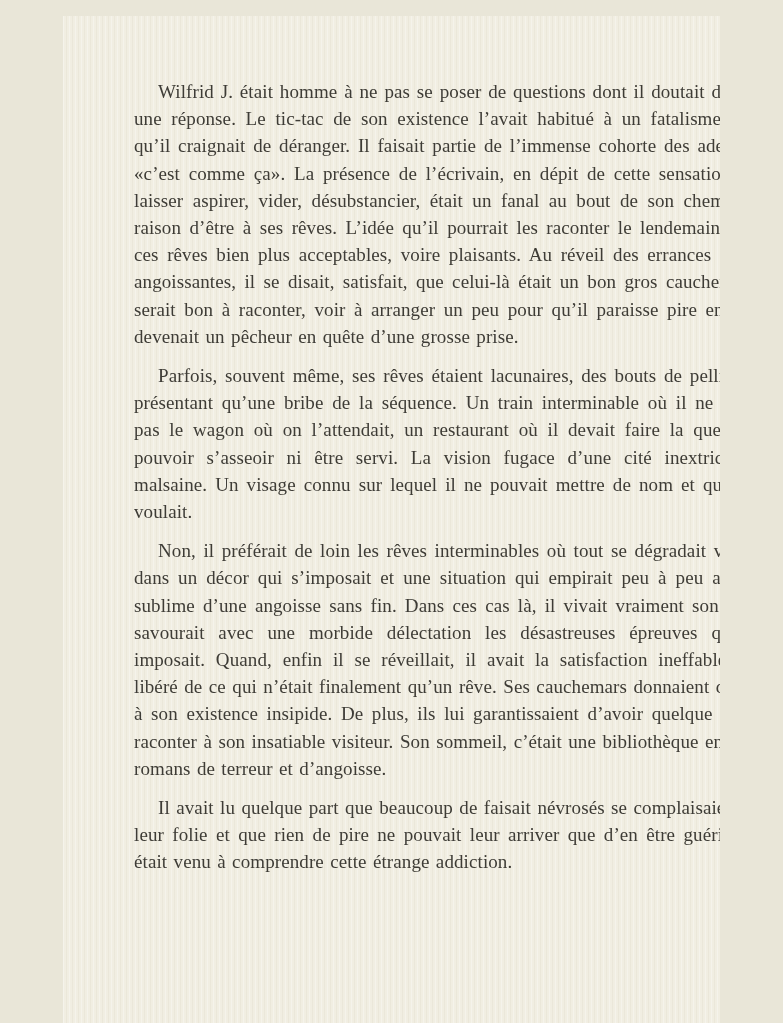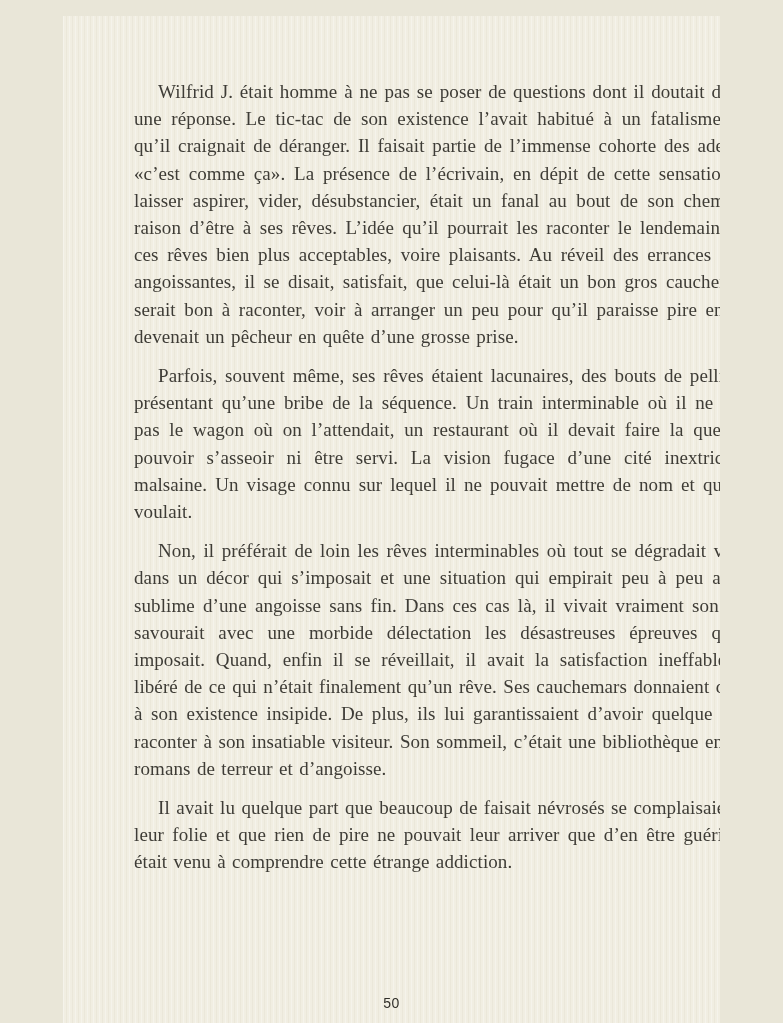--- a/index.html
+++ b/index.html
@@ -54,14 +54,13 @@
 </head>
 <body>
 
 <div class="page">
   <div class="text-block">
     <p>Wilfrid J. était homme à ne pas se poser de questions dont il doutait d’obtenir une réponse. Le tic-tac de son existence l’avait habitué à un fatalisme servile qu’il craignait de déranger. Il faisait partie de l’immense cohorte des adeptes du «c’est comme ça». La présence de l’écrivain, en dépit de cette sensation de se laisser aspirer, vider, désubstancier, était un fanal au bout de son chemin, une raison d’être à ses rêves. L’idée qu’il pourrait les raconter le lendemain rendait ces rêves bien plus acceptables, voire plaisants. Au réveil des errances les plus angoissantes, il se disait, satisfait, que celui-là était un bon gros cauchemar qui serait bon à raconter, voir à arranger un peu pour qu’il paraisse pire encore. Il devenait un pêcheur en quête d’une grosse prise.</p>
     <p>Parfois, souvent même, ses rêves étaient lacunaires, des bouts de pellicule ne présentant qu’une bribe de la séquence. Un train interminable où il ne trouvait pas le wagon où on l’attendait, un restaurant où il devait faire la queue sans pouvoir s’asseoir ni être servi. La vision fugace d’une cité inextricable et malsaine. Un visage connu sur lequel il ne pouvait mettre de nom et qui lui en voulait.</p>
     <p>Non, il préférait de loin les rêves interminables où tout se dégradait vraiment dans un décor qui s’imposait et une situation qui empirait peu à peu au profit sublime d’une angoisse sans fin. Dans ces cas là, il vivait vraiment son rêve et savourait avec une morbide délectation les désastreuses épreuves qu’il lui imposait. Quand, enfin il se réveillait, il avait la satisfaction ineffable d’être libéré de ce qui n’était finalement qu’un rêve. Ses cauchemars donnaient du relief à son existence insipide. De plus, ils lui garantissaient d’avoir quelque chose à raconter à son insatiable visiteur. Son sommeil, c’était une bibliothèque entière de romans de terreur et d’angoisse.</p>
     <p>Il avait lu quelque part que beaucoup de faisait névrosés se complaisaient dans leur folie et que rien de pire ne pouvait leur arriver que d’en être guéris. Il en était venu à comprendre cette étrange addiction.</p>
   </div>
-  <div class="page-number">50</div>
 </div>
 
 </body></html>

